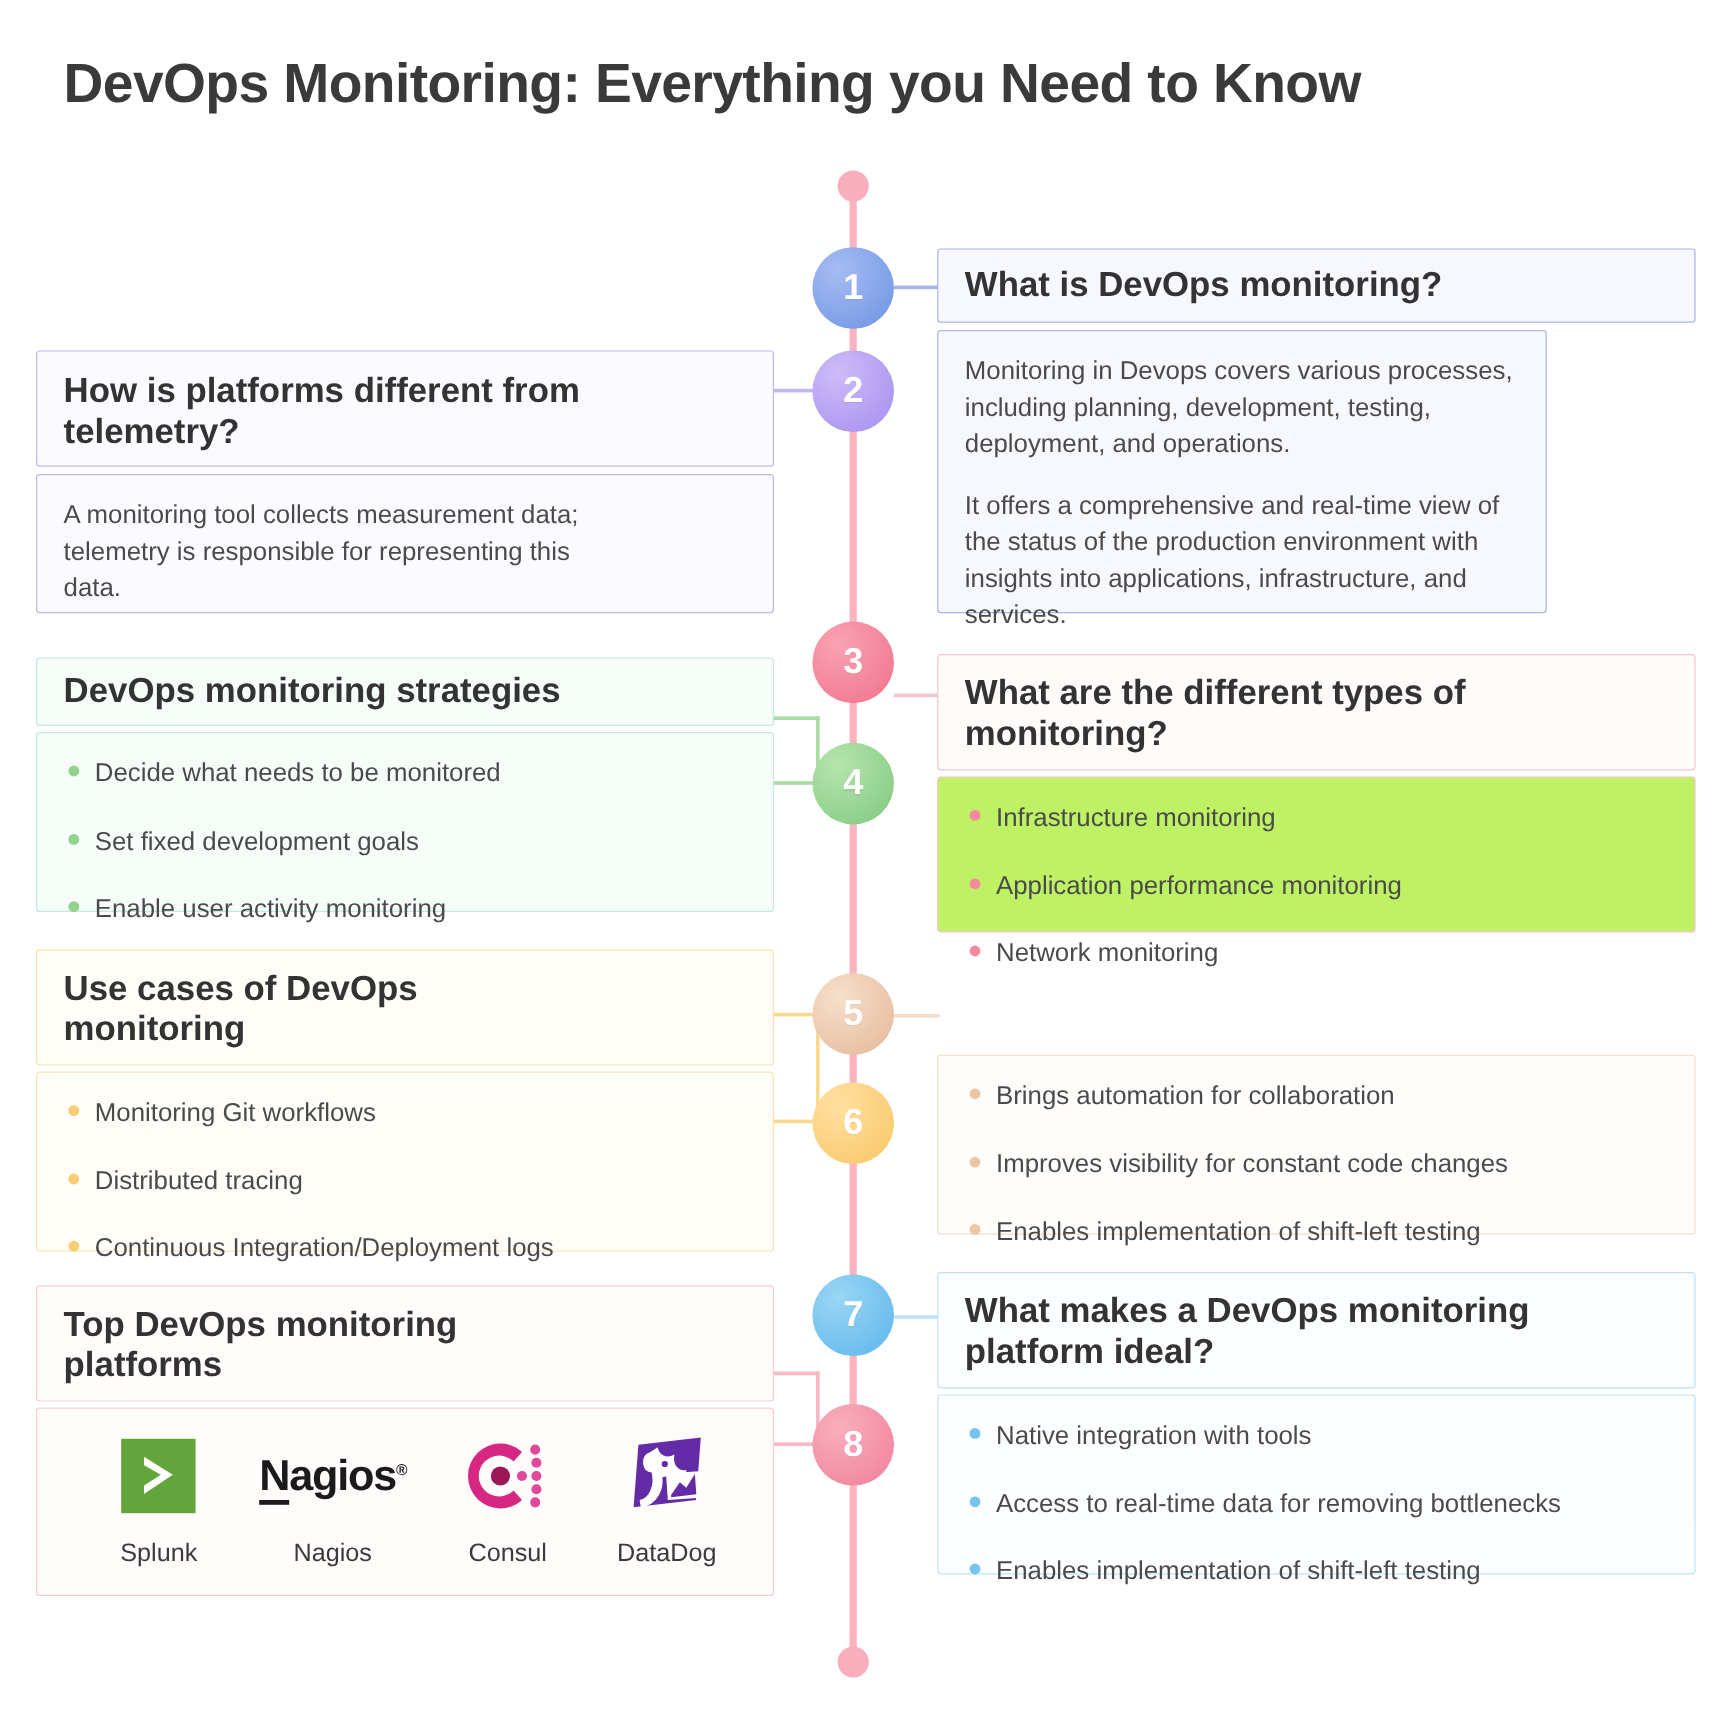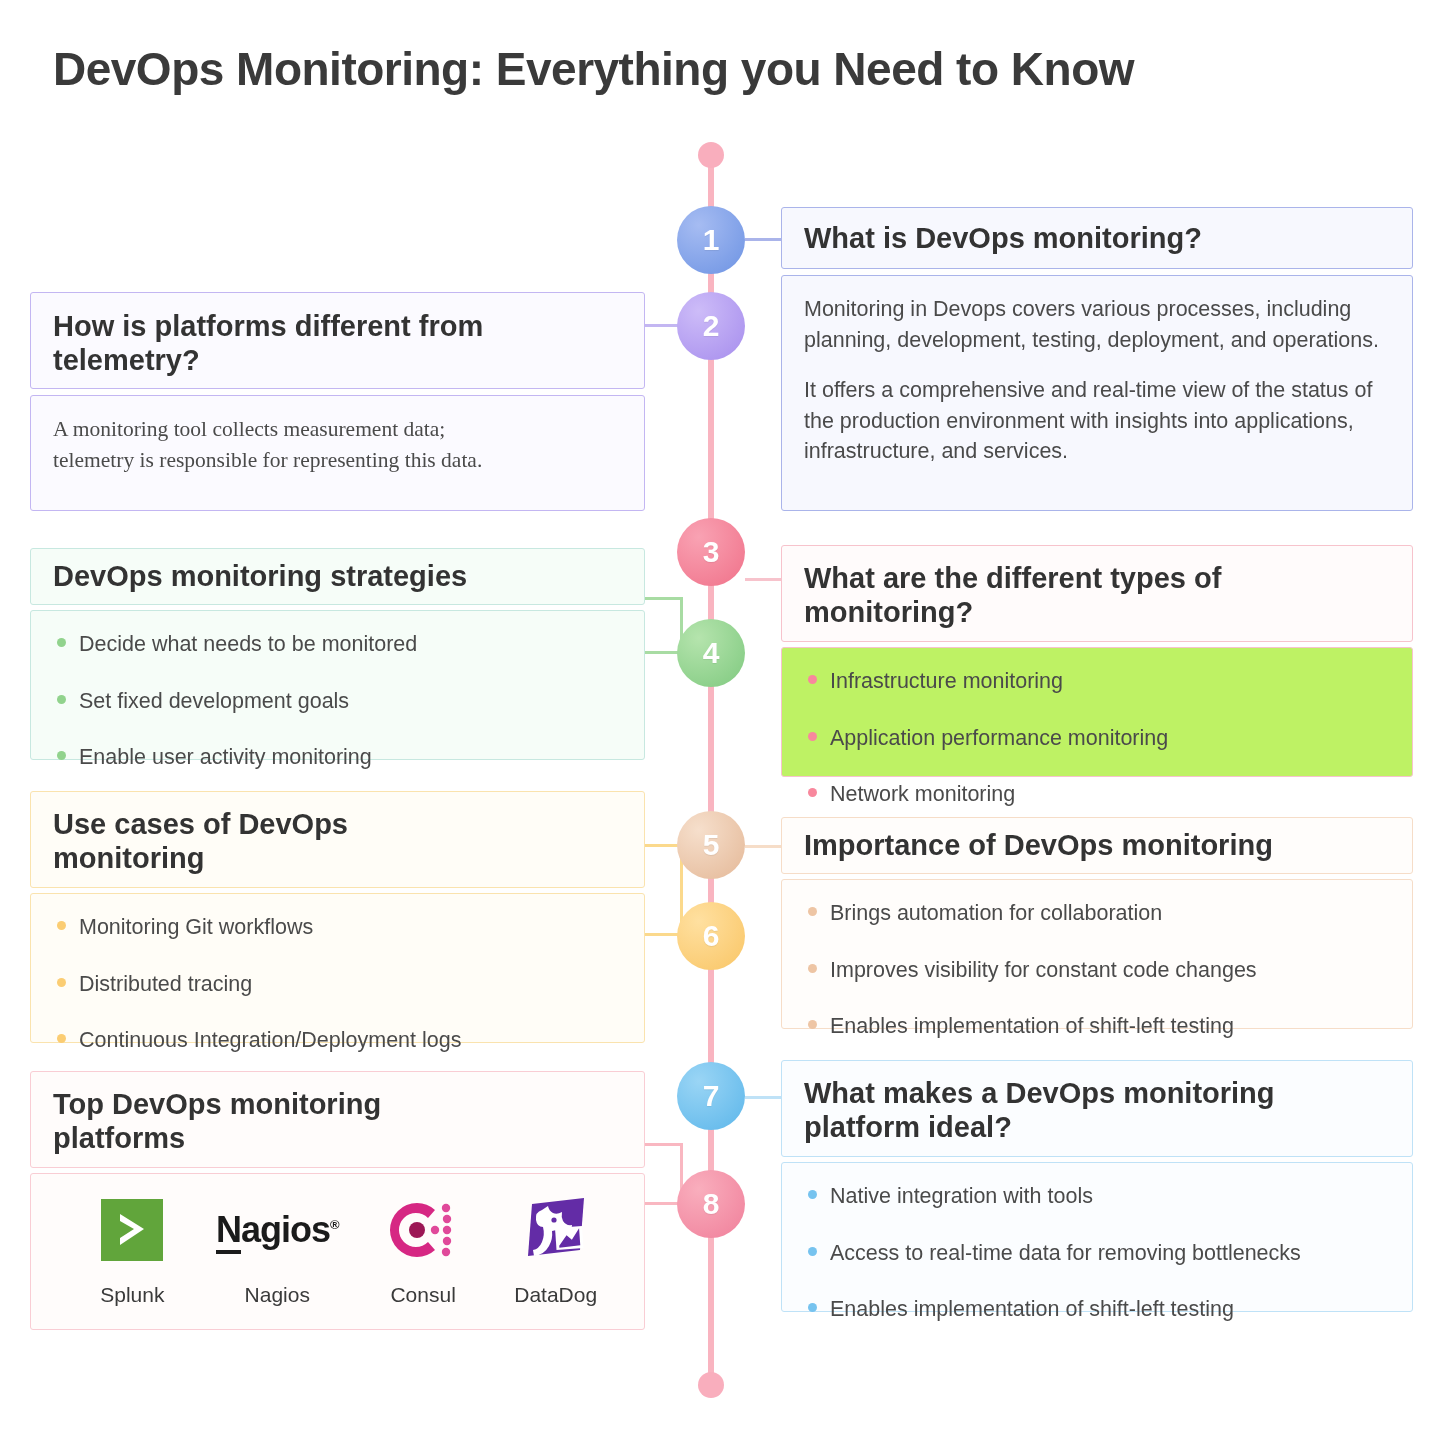--- a/index.html
+++ b/index.html
@@ -162,29 +162,29 @@
   <div class="node" style="top:1062px; background:radial-gradient(circle at 32% 28%, #9ad5f5, #5cb6ea);">
     <span>7</span>
   </div>
   <div class="node" style="top:1170px; background:radial-gradient(circle at 32% 28%, #f9aebd, #f07f9a);">
     <span>8</span>
   </div>
 
   <div class="card-head" style="left:781px; top:207px; width:632px; height:62px; border-color:#aab4ea; background:#f7f8fe;">
     <span>What is DevOps monitoring?</span>
   </div>
-  <div class="card-body" style="left:781px; top:275px; width:632px; height:236px; border-color:#aab4ea; background:#f7f8fe;">
+  <div class="card-body" style="left:781px; top:275px; width:508px; height:236px; border-color:#aab4ea; background:#f7f8fe;">
     <p>Monitoring in Devops covers various processes, including planning, development, testing, deployment, and operations.</p>
     <p>It offers a comprehensive and real-time view of the status of the production environment with insights into applications, infrastructure, and services.</p>
   </div>
 
   <div class="card-head" style="left:30px; top:292px; width:615px; height:97px; border-color:#c3b6f2; background:#fbfaff; align-items:flex-start; padding-top:16px;">
     <span>How is platforms different from telemetry?</span>
   </div>
-  <div class="card-body" style="left:30px; top:395px; width:615px; height:116px; border-color:#c3b6f2; background:#fbfaff;font-family:Liberation Serif, serif;">
+  <div class="card-body" style="left:30px; top:395px; width:615px; height:116px; border-color:#c3b6f2; background:#fbfaff;">
     <p style="max-width:470px;">A monitoring tool collects measurement data; telemetry is responsible for representing this data.</p>
   </div>
 
   <div class="card-head" style="left:781px; top:545px; width:632px; height:97px; border-color:#f7c3cc; background:#fffbfb; align-items:flex-start; padding-top:15px;">
     <span style="display:block; max-width:500px;">What are the different types of monitoring?</span>
   </div>
   <div class="card-body" style="left:781px; top:647px; width:632px; height:130px; border-color:#f7c3cc; background:#bef264;">
     <ul class="bullets">
       <li><span class="dot" style="background:#f8889d;"></span><span>Infrastructure monitoring</span></li>
       <li><span class="dot" style="background:#f8889d;"></span><span>Application performance monitoring</span></li>
@@ -196,23 +196,20 @@
     <span>DevOps monitoring strategies</span>
   </div>
   <div class="card-body" style="left:30px; top:610px; width:615px; height:150px; border-color:#c7e8e0; background:#f6fdf8;">
     <ul class="bullets">
       <li><span class="dot" style="background:#91d38d;"></span><span>Decide what needs to be monitored</span></li>
       <li><span class="dot" style="background:#91d38d;"></span><span>Set fixed development goals</span></li>
       <li><span class="dot" style="background:#91d38d;"></span><span>Enable user activity monitoring</span></li>
     </ul>
   </div>
 
-  <div class="card-head" style="left:781px; top:817px; width:632px; height:57px; border-color:#f6ddc8; background:#fffdfb;">
-    <span>Importance of DevOps monitoring</span>
-  </div>
   <div class="card-body" style="left:781px; top:879px; width:632px; height:150px; border-color:#f6ddc8; background:#fffdfb;">
     <ul class="bullets">
       <li><span class="dot" style="background:#eec5a4;"></span><span>Brings automation for collaboration</span></li>
       <li><span class="dot" style="background:#eec5a4;"></span><span>Improves visibility for constant code changes</span></li>
       <li><span class="dot" style="background:#eec5a4;"></span><span>Enables implementation of shift-left testing</span></li>
     </ul>
   </div>
 
   <div class="card-head" style="left:30px; top:791px; width:615px; height:97px; border-color:#fae3ae; background:#fffdf7; align-items:flex-start; padding-top:15px;">
     <span style="display:block; max-width:390px;">Use cases of DevOps monitoring</span>

